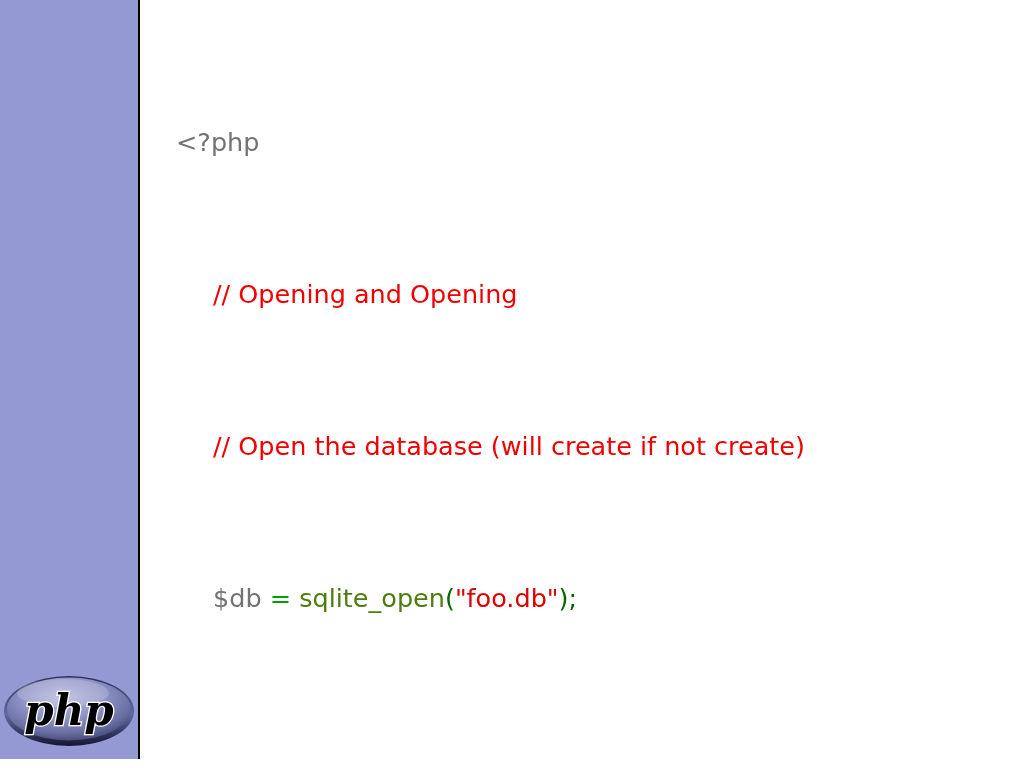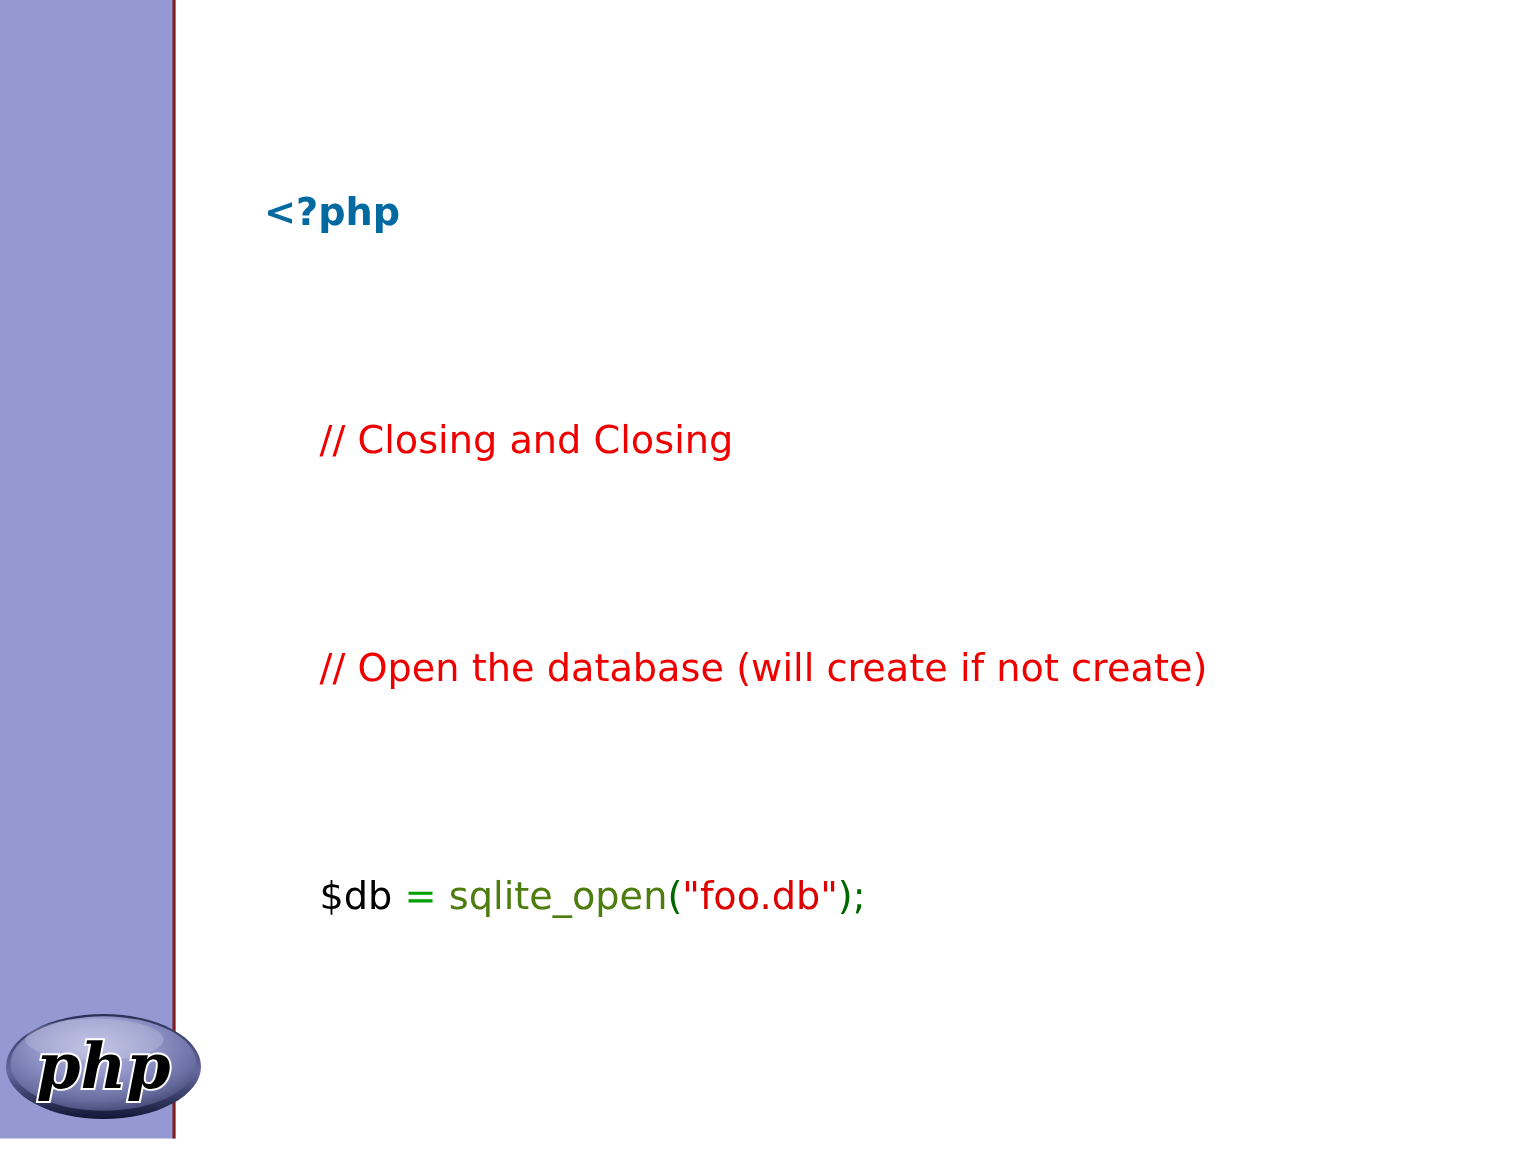--- a/index.html
+++ b/index.html
@@ -20,24 +20,24 @@
     width: 1024px;
     height: 768px;
     background: #ffffff;
   }
 
   
   #sidebar {
     position: absolute;
     left: 0;
     top: 0;
-    width: 117px;
+    width: 140px;
     height: 759px;
     background: #9499d4;
-    border-right: 2px solid #7f1d1d;
+    border-right: 2px solid #000000;
     box-sizing: border-box;
   }
 
   
   #php-logo {
     position: absolute;
     left: 3px;
     bottom: 12px;
     width: 133px;
     height: 72px;
@@ -58,23 +58,23 @@
   .line {
     height: 45px;
     white-space: pre;
   }
   .line.blank { height: 45px; }
 
   .ind0 { padding-left: 0px; }
   .ind1 { padding-left: 37px; }
 
   
-  .c-tag     { color: #0369a1; font-weight: bold; }  
+  .c-tag     { color: #737373; }  
   .c-comment { color: #ee0000; }  
-  .c-var     { color: #000000; }  
+  .c-var     { color: #737373; }  
   .c-func    { color: #4d7c0f; }
   .c-op      { color: #00a000; }  
   .c-punct   { color: #006600; }  
   .c-str     { color: #dd0000; }  
 </style>
 </head>
 <body>
 
 <div id="slide">
 
@@ -103,21 +103,21 @@
     </div>
 
   </div>
 
   <div id="code">
 
     
     <div class="line ind0"><span class="c-tag">&lt;?php</span></div>
 
     
-    <div class="line ind1"><span class="c-comment">// Closing and Closing</span></div>
+    <div class="line ind1"><span class="c-comment">// Opening and Opening</span></div>
 
     
     <div class="line ind1"><span class="c-comment">// Open the database (will create if not create)</span></div>
 
     
     <div class="line ind1"><span class="c-var">$db</span><span> </span><span class="c-op">=</span><span> </span><span class="c-func">sqlite_open</span><span class="c-punct">(</span><span class="c-str">"foo.db"</span><span class="c-punct">);</span></div>
 
     <div class="line blank"></div>
 
     

